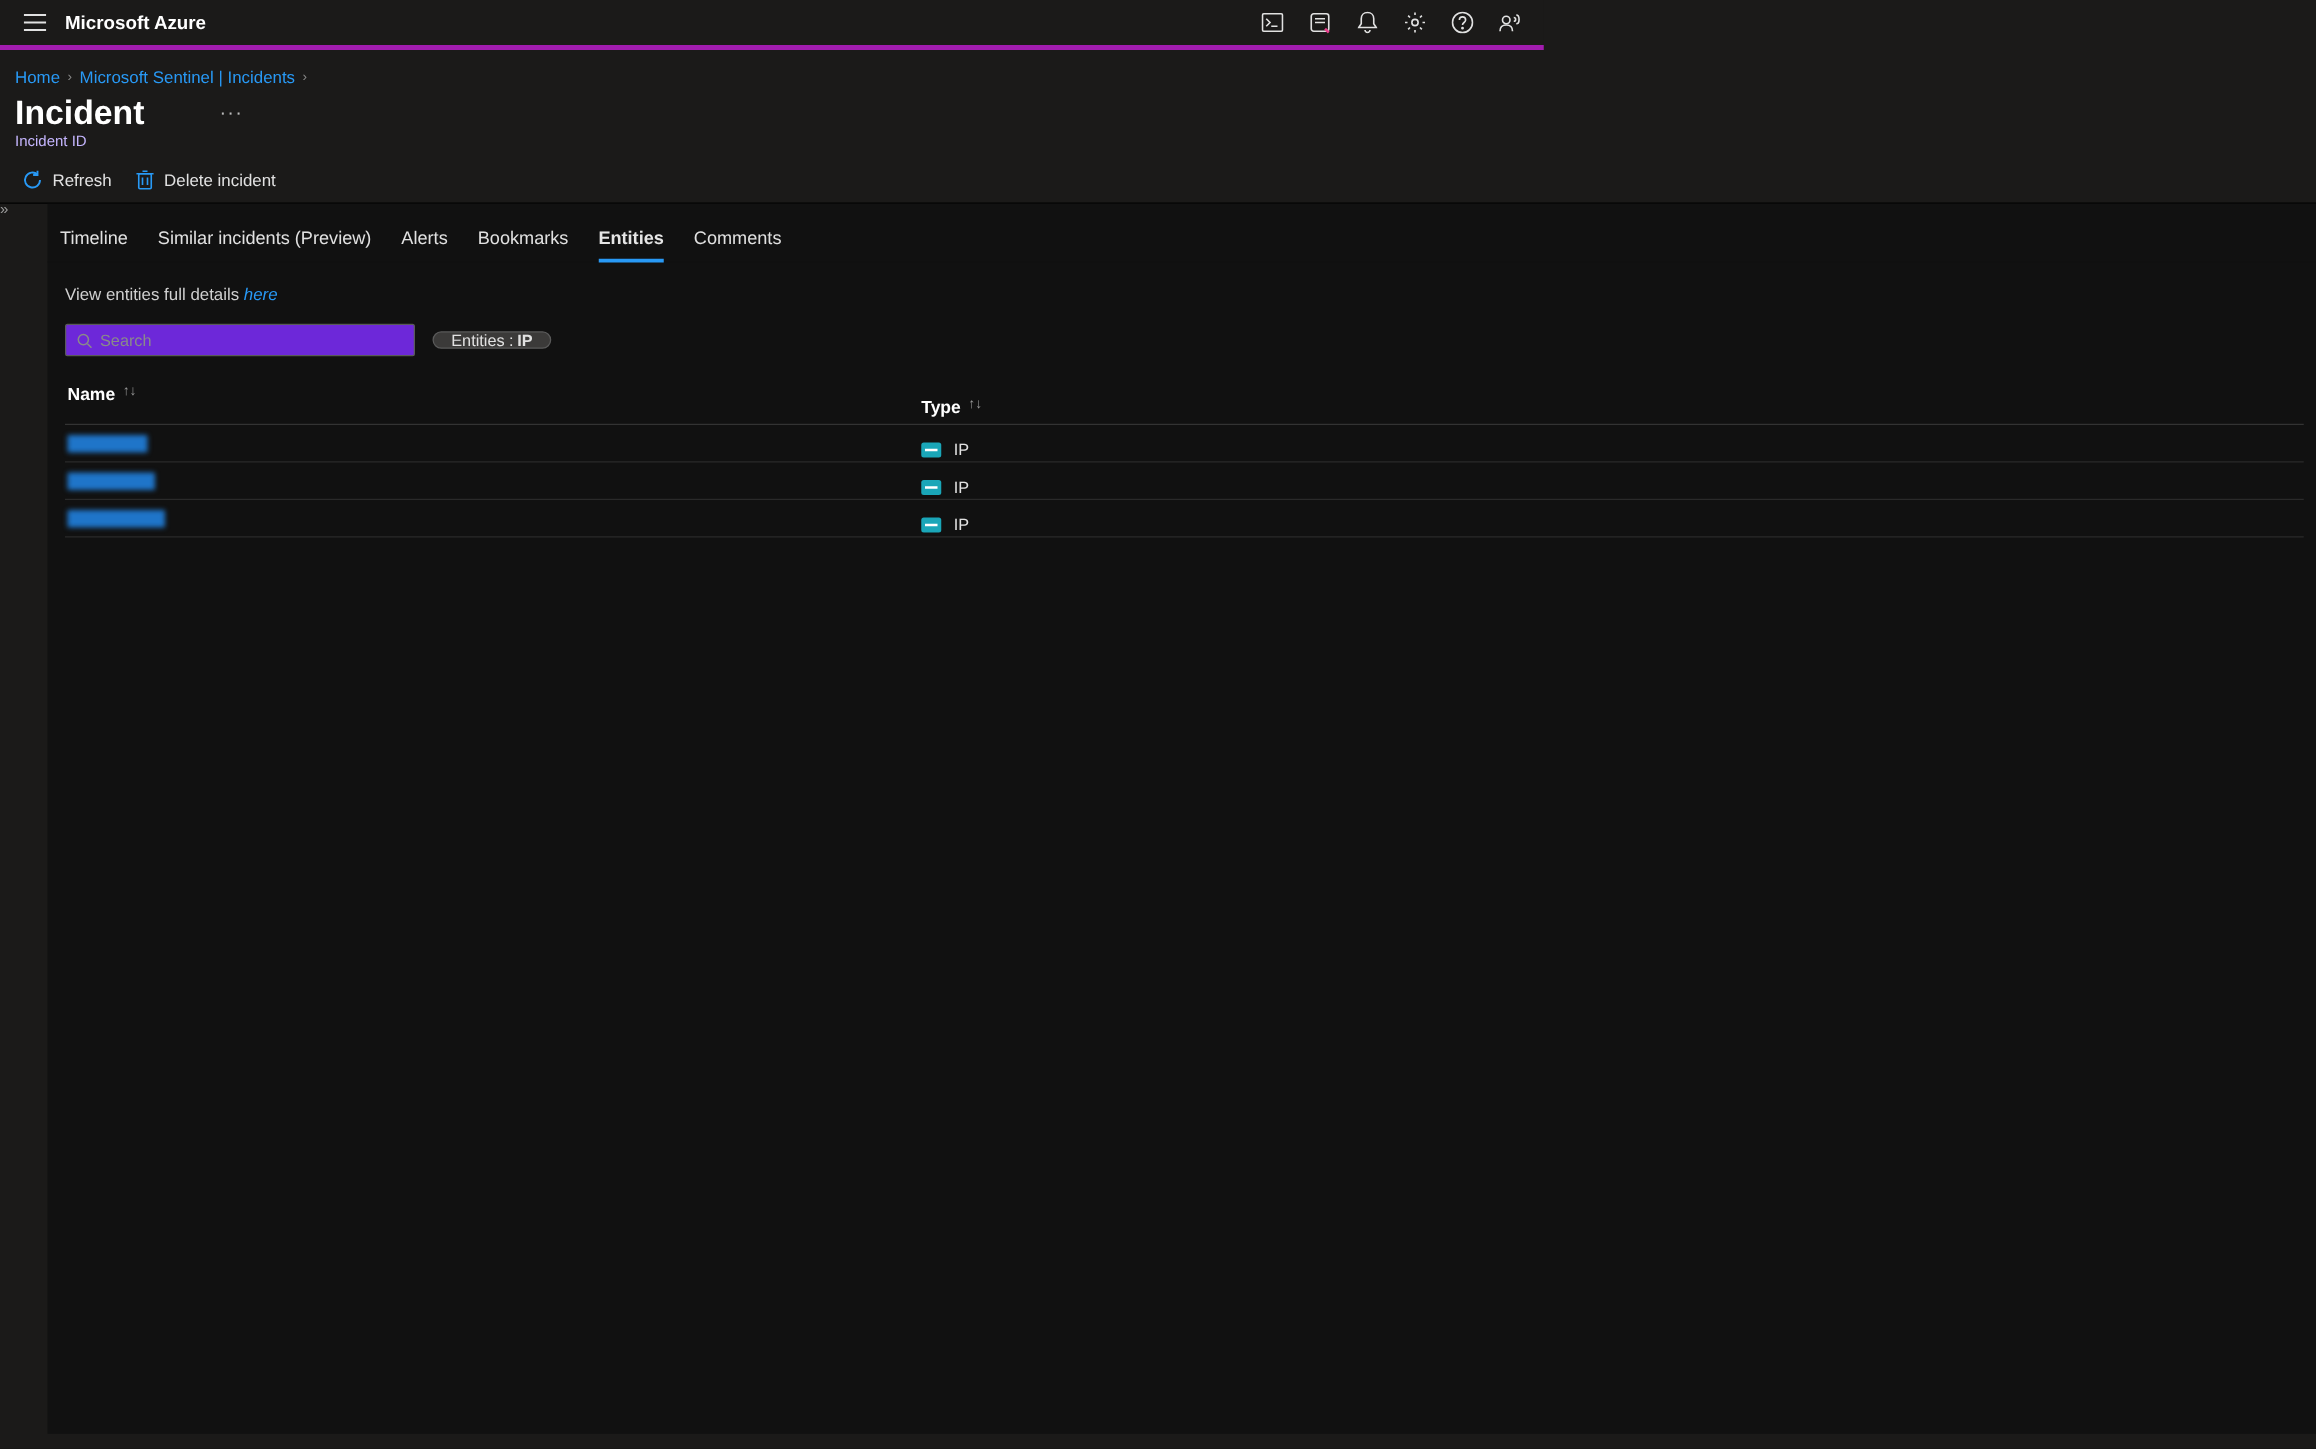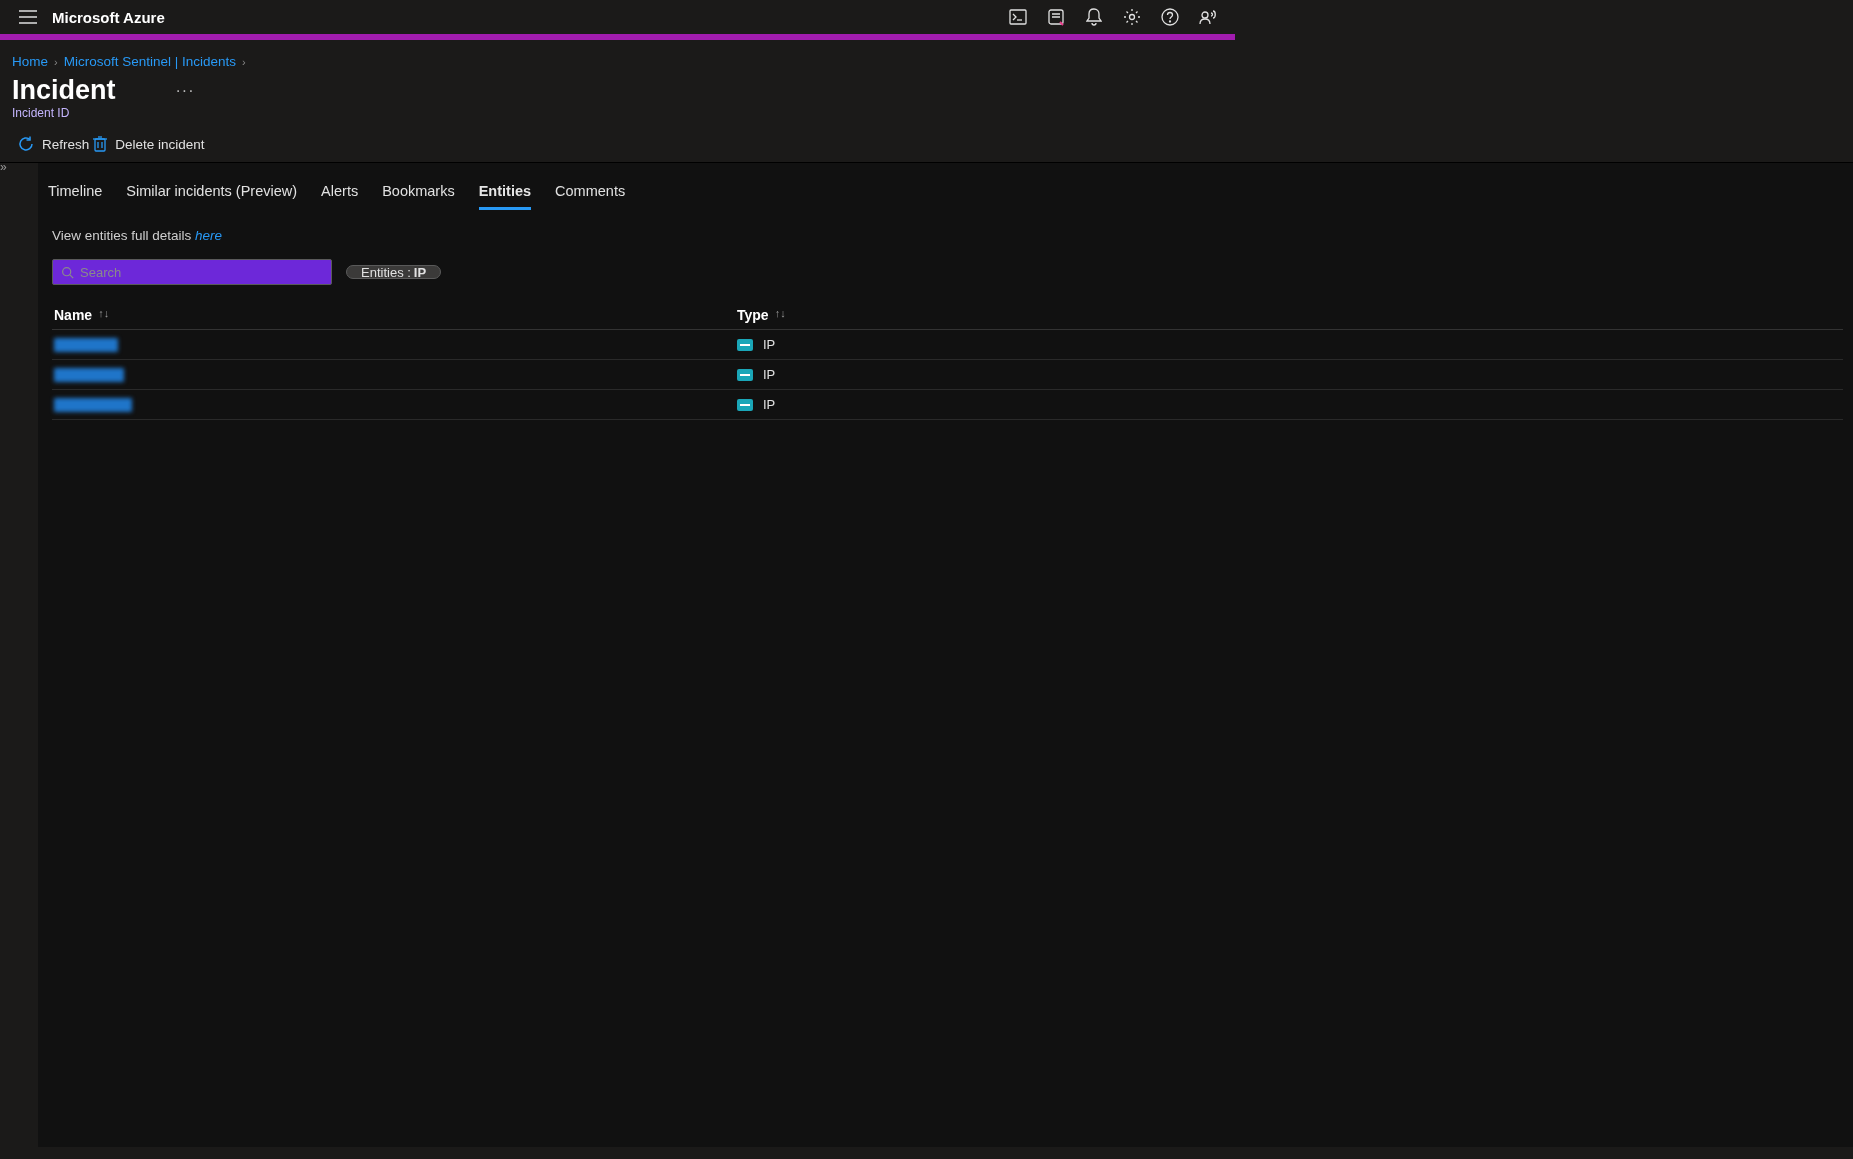--- a/index.html
+++ b/index.html
@@ -11,21 +11,21 @@
     height: 1159px;
     overflow: hidden;
   }
   
   .topbar {
     height: 40px;
     background: #1b1a19;
     display: flex;
     align-items: center;
     padding: 0 8px;
-    border-bottom: 6px solid #a21caf;
+    border-bottom: 4px solid #a21caf;
     width: 1235px;
   }
   .hamburger {
     width: 40px; height: 40px;
     display:flex; align-items:center; justify-content:center;
     cursor:pointer;
   }
   .hamburger svg { stroke:#e1e1e1; }
   .brand {
     font-size: 15px;
@@ -99,21 +99,21 @@
     padding: 0 12px 10px 12px;
     font-size:12px;
     color:#c4b5fd;
   }
 
   
   .toolbar {
     display:flex;
     align-items:flex-end;
     padding: 6px 12px 10px 18px;
-    gap:4px;
+    gap:20px;
     border-bottom:1px solid #000;
   }
   .tbtn {
     display:flex; align-items:center; gap:8px;
     font-size:13.5px; color:#e1e1e1;
     cursor:pointer;
   }
   .tbtn svg { stroke:#2899f5; fill:none;}
   .tbtn.delete svg { stroke:#2899f5; }
 
@@ -199,21 +199,21 @@
   .pill .bold { font-weight:600; margin-left:3px; }
 
   
   .etable { width:100%; }
   .eth {
     display:flex;
     padding: 6px 0;
     border-bottom:1px solid #333;
   }
   .col-name { flex: 0 0 685px; padding-left:2px;}
-  .col-type { flex: 1; }
+  .col-type { flex: 1; margin-top: 10px; }
   .eth .hlabel {
     font-weight:700; font-size:14px; color:#fff;
     display:flex; gap:6px;
   }
   .sort-icn { font-size:11px; color:#999; }
 
   .erow {
     display:flex; align-items:center;
     height:30px;
     border-bottom:1px solid #2a2a2a;

